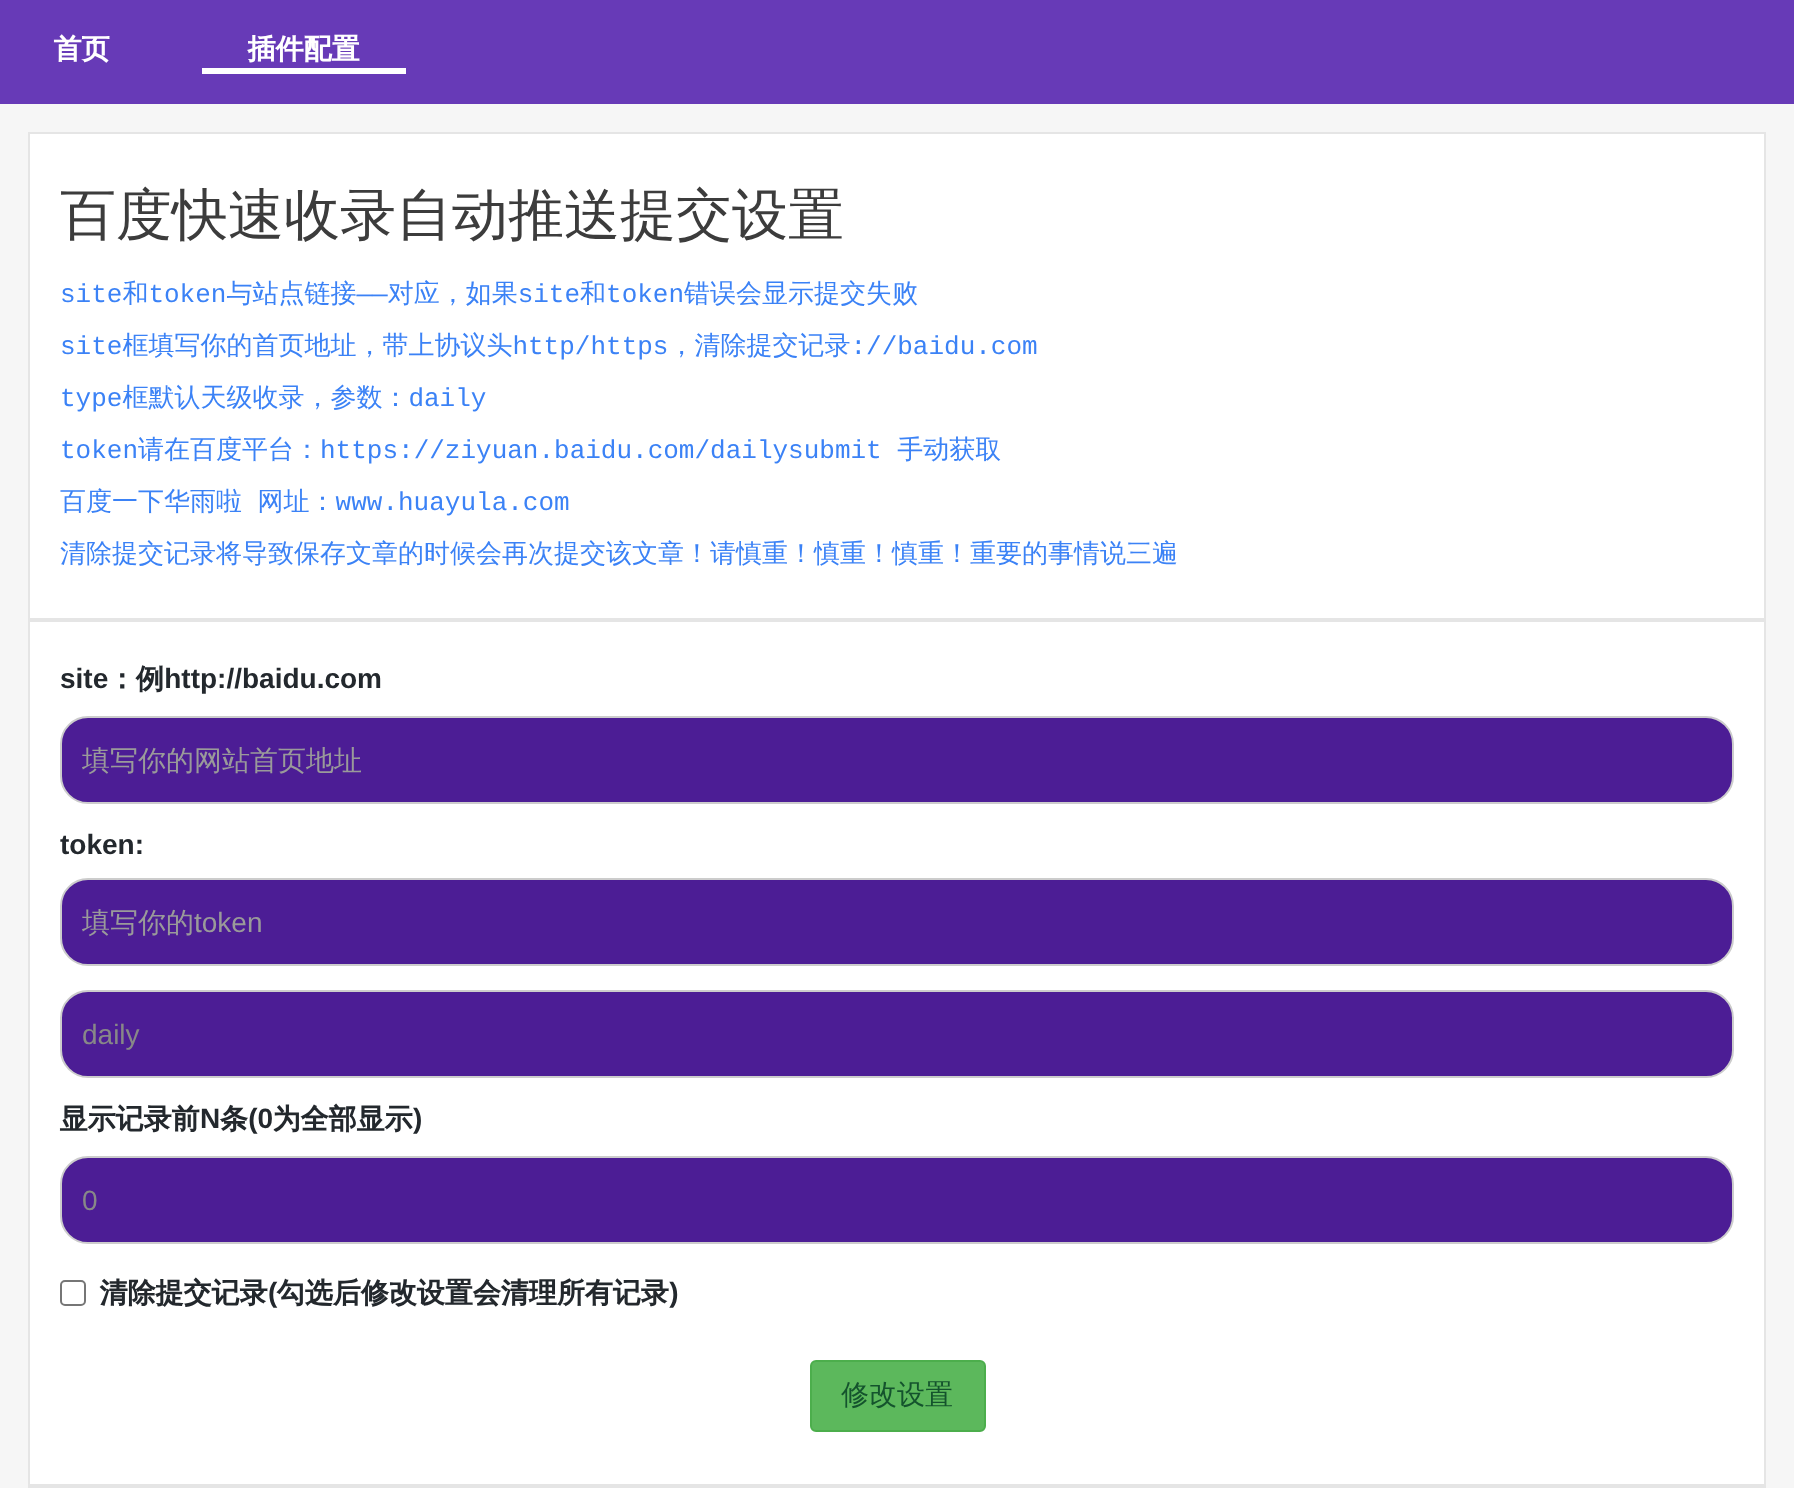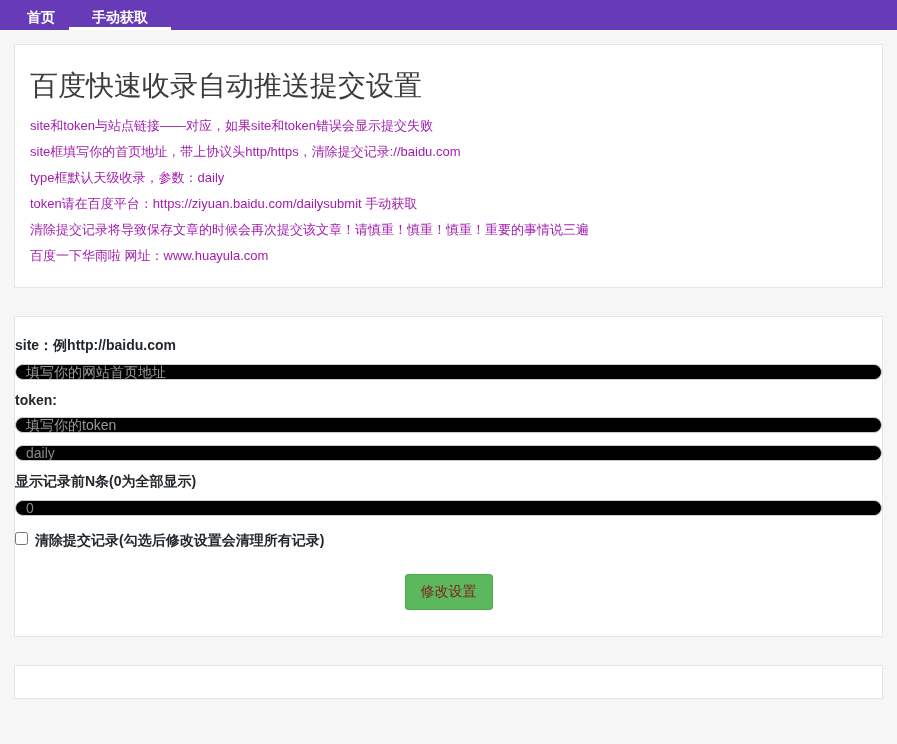--- a/index.html
+++ b/index.html
@@ -10,24 +10,25 @@
     width: 897px;
     height: 744px;
     overflow: hidden;
     background: #f6f6f6;
     font-family: "Liberation Sans", "DejaVu Sans", sans-serif;
   }
 
   
   .navbar {
     background: #673ab7;
-    height: 30px;
+    height: 52px;
     display: flex;
-    align-items: flex-end;
+    align-items: center;
     padding-left: 13px;
+    gap: 32px;
   }
   .nav-tab {
     color: #fff;
     font-size: 14px;
     font-weight: bold;
     display: flex;
     align-items: center;
     padding: 0 14px;
     border-bottom: 3px solid transparent;
     box-sizing: border-box;
@@ -36,112 +37,113 @@
   .nav-tab.active {
     padding: 0 23px;
     border-bottom: 3px solid #ffffff;
   }
 
   
   .page { margin: 14px; }
   .card {
     background: #fff;
     border: 1px solid #e5e5e5;
-    margin-bottom: 28px;
+    margin-bottom: 0;
     box-sizing: border-box;
   }
 
   
   .card.intro { padding: 8px 16px 18px 15px; }
   .intro h1 {
     font-size: 28px;
     font-weight: normal;
     color: #3c3c3c;
     margin: 16px 0 10px;
     line-height: 1.2;
   }
   .intro p {
     font-size: 13px;
-    color: #a21caf;
+    color: #3b82f6;
     margin: 0;
     line-height: 26px;
+    font-family: Liberation Mono, monospace;
   }
 
   
-  .card.form { padding: 16px 0 14px; }
+  .card.form { padding: 16px 15px 14px; }
   .form-group { margin-bottom: 12px; }
   .form-label {
     display: block;
     font-size: 14px;
     font-weight: bold;
     color: #23282d;
     margin: 4px 0 9px;
   }
   .form-input {
     display: block;
     width: 100%;
     box-sizing: border-box;
-    height: 16px;
+    height: 44px;
     border: 1px solid #ccc;
     border-radius: 14px;
     padding: 0 10px;
     font-size: 14px;
     color: #888;
-    background: #000000;
+    background: #4c1d95;
     font-family: "Liberation Sans", "DejaVu Sans", sans-serif;
   }
   .form-input::placeholder { color: #9a9a9a; opacity: 1; }
 
   .checkbox-row {
     display: flex;
-    align-items: flex-start;
+    align-items: center;
     margin: 16px 0 24px;
     font-size: 14px;
     font-weight: bold;
     color: #23282d;
   }
   .checkbox-row input[type="checkbox"] {
     width: 13px;
     height: 13px;
     margin: 0 7px 0 0;
   }
 
   .button-row { text-align: center; padding-bottom: 12px; }
   .submit-btn {
     background: #5cb85c;
-    color: #7f1d1d;
+    color: #14532d;
     border: 1px solid #4cae4c;
     border-radius: 3px;
     font-size: 14px;
     padding: 8px 15px;
     cursor: pointer;
     font-family: "Liberation Sans", "DejaVu Sans", sans-serif;
   }
 
   
   .card.records { padding: 12px 15px 20px; margin-bottom: 0; }
 </style>
 </head>
 <body>
 
 <div class="navbar">
   <div class="nav-tab">首页</div>
-  <div class="nav-tab active">手动获取</div>
+  <div class="nav-tab active">插件配置</div>
 </div>
 
 <div class="page">
 
   <div class="card intro">
     <h1>百度快速收录自动推送提交设置</h1>
     <p>site和token与站点链接——对应，如果site和token错误会显示提交失败</p>
     <p>site框填写你的首页地址，带上协议头http/https，清除提交记录://baidu.com</p>
     <p>type框默认天级收录，参数：daily</p>
     <p>token请在百度平台：https://ziyuan.baidu.com/dailysubmit 手动获取</p>
+    <p>百度一下华雨啦 网址：www.huayula.com</p>
     <p>清除提交记录将导致保存文章的时候会再次提交该文章！请慎重！慎重！慎重！重要的事情说三遍</p>
-    <p>百度一下华雨啦 网址：www.huayula.com</p>
   </div>
 
   <div class="card form">
 
     <div class="form-group">
       <label class="form-label">site：例http://baidu.com</label>
       <input class="form-input" type="text" placeholder="填写你的网站首页地址" style="">
     </div>
 
     <div class="form-group">

